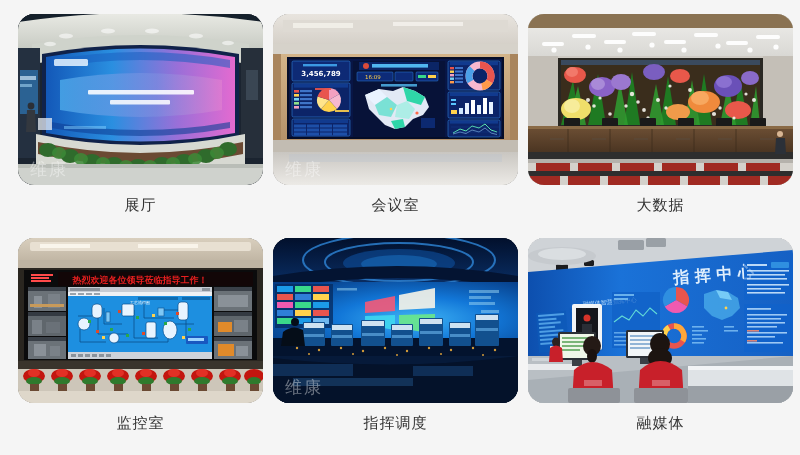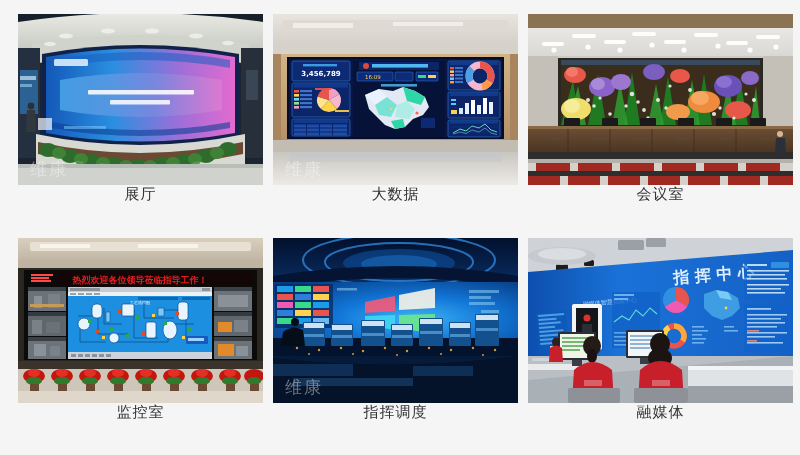--- a/index.html
+++ b/index.html
@@ -16,26 +16,27 @@
     display: grid;
     grid-template-columns: 245px 245px 265px;
     grid-template-rows: 171px 53px 165px 56px;
     column-gap: 10px;
     padding: 14px 0 0 18px;
   }
   .photo {
     position: relative;
     overflow: hidden;
     background: #222;
+    border-radius: 16px;
   }
   .caption {
     display: flex;
     align-items: flex-start;
     justify-content: center;
-    padding-top: 0;
+    padding-top: 11px;
     font-size: 15px;
     color: #333;
     letter-spacing: 1px;
     font-family: Liberation Serif, serif;
   }
   .watermark {
     position: absolute;
     left: 12px; bottom: 4px;
     font-size: 17px;
     color: rgba(255,255,255,0.40);
@@ -428,22 +429,22 @@
         </g>
       </g>
       <g>
         <ellipse cx="252" cy="120" rx="3" ry="3" fill="#d8b694"></ellipse>
         <path d="M248 124 L257 124 L258 140 L247 140 Z" fill="#2b3038"></path>
       </g>
     </svg>
   </div>
 
   <div class="caption">展厅</div>
+  <div class="caption">会议室</div>
   <div class="caption">大数据</div>
-  <div class="caption">会议室</div>
 
   <div class="photo">
     <svg class="scene" viewBox="0 0 245 165" preserveAspectRatio="none">
       <defs>
         <linearGradient id="mr-ceil" x1="0" y1="0" x2="0" y2="1">
           <stop offset="0%" stop-color="#d9cfbe"></stop>
             <stop offset="100%" stop-color="#b9ae9c"></stop>
         </linearGradient>
       </defs>
       <rect width="245" height="165" fill="#cfc8bb"></rect>

